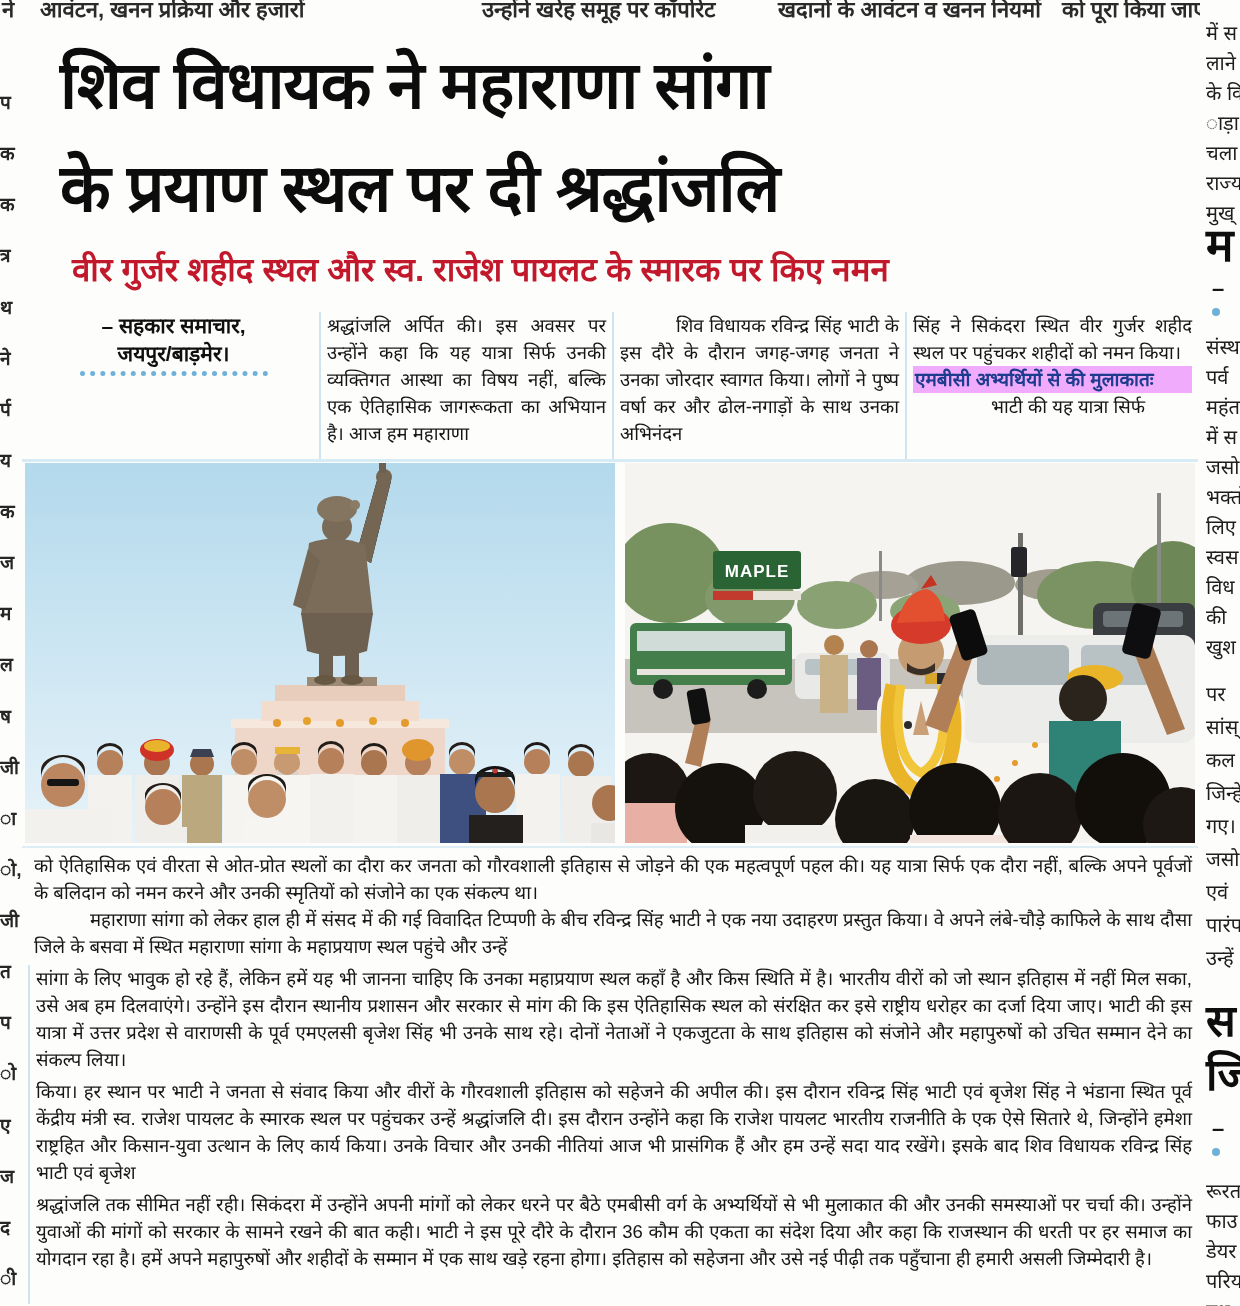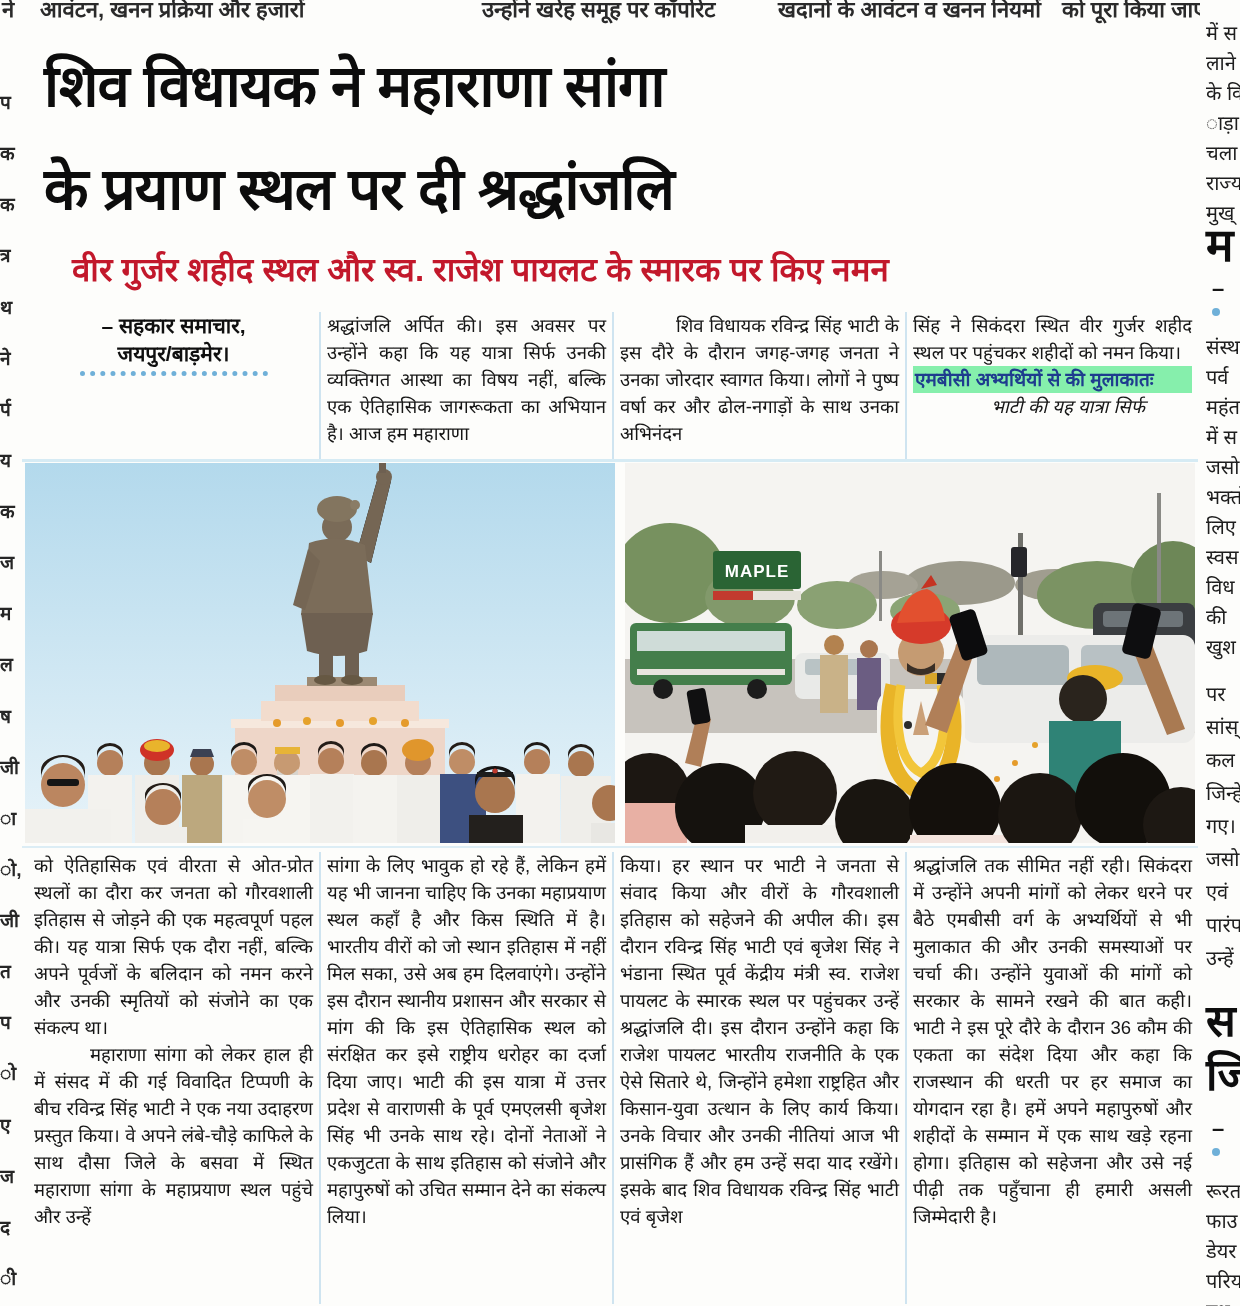--- a/index.html
+++ b/index.html
@@ -3,36 +3,36 @@
 <meta charset="utf-8">
 <style>
   html,body{margin:0;padding:0;background:#e9e9e6;}
   .page{position:relative;width:1240px;height:1306px;margin:0 auto;background:#fdfdfb;overflow:hidden;
         font-family:"Liberation Sans","DejaVu Sans",sans-serif;color:#161616;}
   
   .top-strip{position:absolute;top:0;left:0;width:1200px;height:30px;overflow:hidden;}
   .top-strip span{position:absolute;top:-7px;font-size:22px;font-weight:700;color:#2a2a2a;white-space:nowrap;}
   .tf1{left:2px;}.tf2{left:40px;}.tf3{left:482px;}.tf4{left:778px;}.tf5{left:1062px;}
   
-  .headline{position:absolute;top:34px;left:44px;width:1120px;font-size:58px;line-height:103px;
+  .headline{position:absolute;top:34px;left:60px;width:1120px;font-size:66px;line-height:103px;
             font-weight:800;letter-spacing:-1px;color:#0c0c0c;}
   .subheadline{position:absolute;top:250px;left:72px;width:1105px;font-size:33px;line-height:40px;
                font-weight:700;white-space:nowrap;}
   
   .row{position:absolute;left:28px;width:1170px;display:flex;overflow:hidden;}
   .row-top{top:312px;height:149px;justify-content:space-between;}
-  .row-bottom{top:852px;height:452px;}
+  .row-bottom{top:852px;height:452px;flex-direction:column;}
   .col{flex:1 1 0;min-width:0;padding:0 6px;}
   .col + .col{border-left:2px solid #cfe4f0;}
   p{margin:0;font-size:18.5px;line-height:27px;text-align:justify;color:#151515;}
   .ind{text-indent:56px;}
-  .ind-big{text-indent:78px;font-style:italic;}
+  .ind-big{text-indent:78px;}
   .byline{text-align:center;font-weight:700;font-size:21px;line-height:28px;color:#0f0f0f;}
   .dots{width:188px;margin:3px auto 7px auto;border-bottom:5px dotted #6fb0d8;}
-  .blue-subhead{display:block;background:#86efac;color:#1e3c8e;font-weight:700;
+  .blue-subhead{display:block;background:#f0abfc;color:#1e3c8e;font-weight:700;
                 font-size:19px;line-height:27px;padding:0 2px;}
   
   .hr1{position:absolute;top:459px;left:22px;width:1176px;height:3px;background:#d6ebf4;}
   .hr2{position:absolute;top:846px;left:22px;width:1176px;height:2px;background:#dcedf5;}
   
   .photo-left{position:absolute;top:463px;left:25px;width:590px;height:380px;}
   .photo-right{position:absolute;top:463px;left:625px;width:570px;height:380px;}
   
   .left-strip{position:absolute;top:92px;left:0;width:22px;height:1198px;display:flex;
               flex-direction:column;justify-content:space-between;overflow:hidden;

